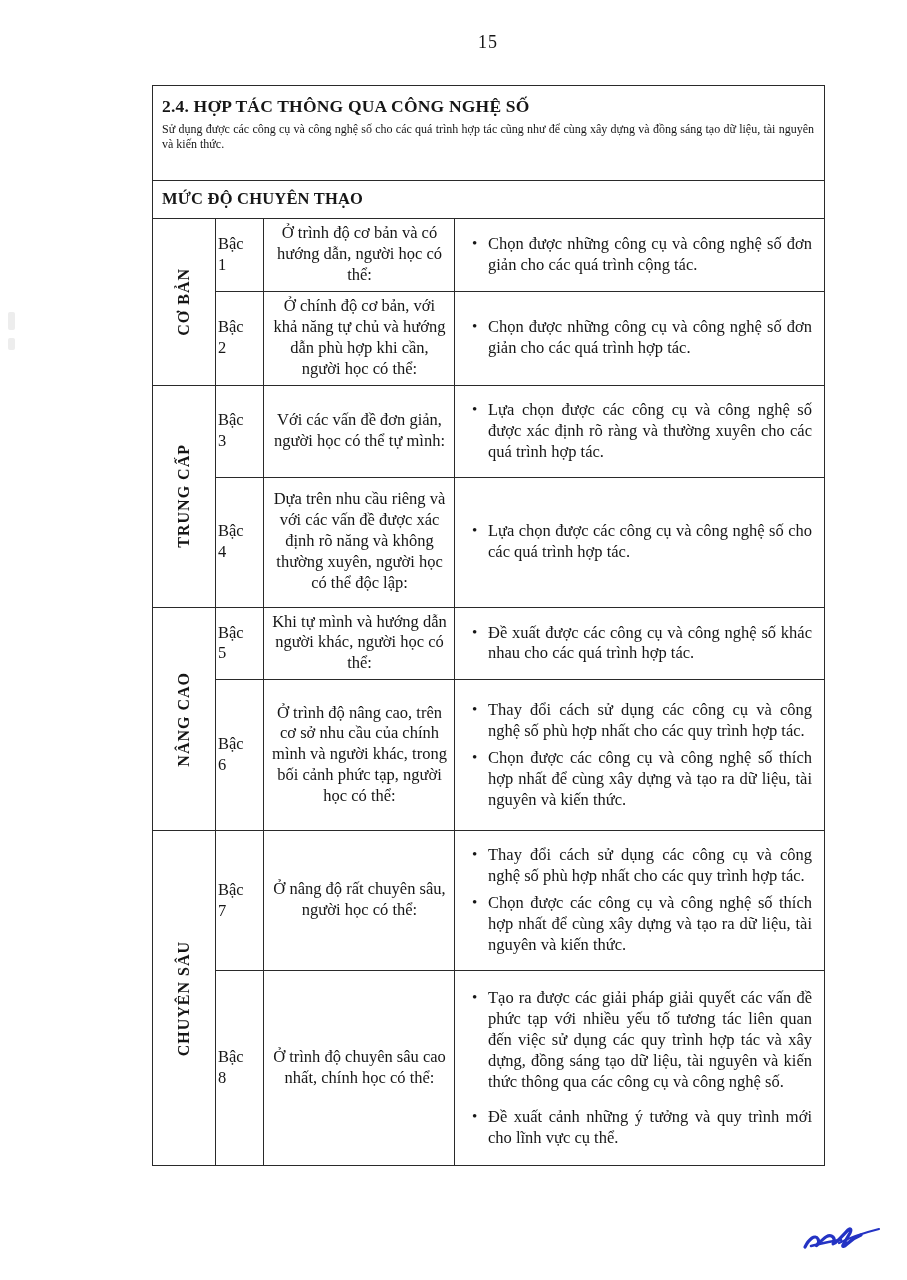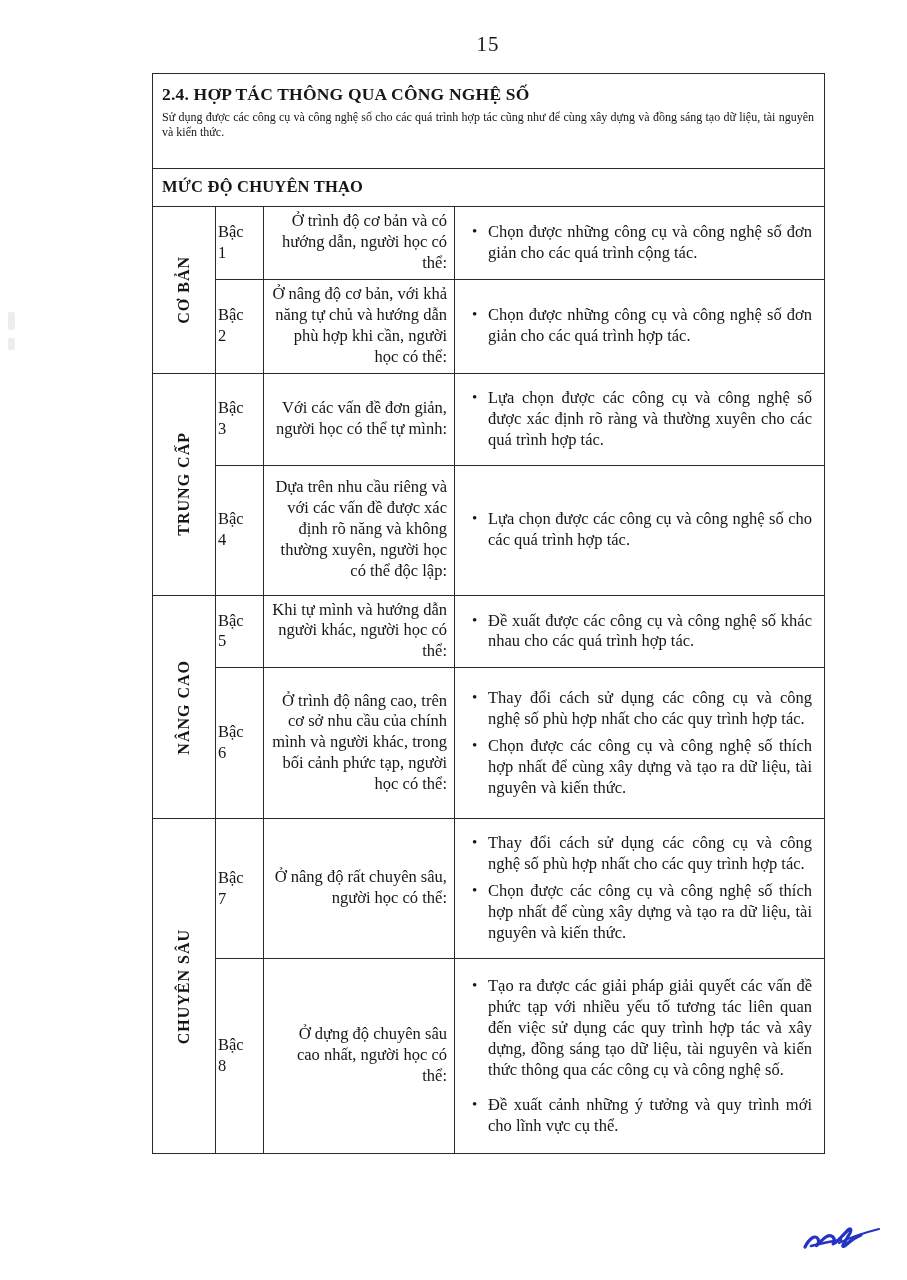--- a/index.html
+++ b/index.html
@@ -13,27 +13,27 @@
     color: #161616;
     overflow: hidden;
     margin: 0 auto;
   }
   .page-number {
     position: absolute;
     top: 32px;
     left: 152px;
     width: 672px;
     text-align: center;
-    font-size: 21px;
+    font-size: 18px;
     letter-spacing: 1px;
   }
   .doc-table-wrap {
     position: absolute;
     left: 152px;
-    top: 73px;
+    top: 85px;
     width: 673px;
   }
   table.doc-table {
     width: 100%;
     border-collapse: collapse;
     table-layout: fixed;
   }
   table.doc-table td {
     border: 1.6px solid #2a2a2a;
     vertical-align: middle;
@@ -68,21 +68,21 @@
     font-weight: bold;
     font-size: 16px;
     letter-spacing: 1px;
     white-space: nowrap;
   }
   td.level-cell {
     text-align: left;
     padding: 4px 2px;
   }
   .level-word, .level-num { display: block; }
-  td.desc-cell { padding: 4px 7px 5px 8px; text-align: right; }
+  td.desc-cell { padding: 4px 7px 5px 8px; text-align: center; }
   td.out-cell  { padding: 8px 10px 8px 8px; }
   ul.outcomes { list-style: none; }
   ul.outcomes li {
     display: flex;
     margin: 6px 0;
   }
   ul.outcomes li .bullet {
     flex: 0 0 16px;
     padding-left: 9px;
     box-sizing: content-box;
@@ -154,21 +154,21 @@
                 </li>
           </ul>
         </td>
       </tr>
 
       <tr style="height:80px;">
         <td class="level-cell">
           <span class="level-word">Bậc</span>
           <span class="level-num">2</span>
         </td>
-        <td class="desc-cell">Ở nâng độ cơ bản, với khả năng tự chủ và hướng dẫn phù hợp khi cần, người học có thể:</td>
+        <td class="desc-cell">Ở chính độ cơ bản, với khả năng tự chủ và hướng dẫn phù hợp khi cần, người học có thể:</td>
         <td class="out-cell">
           <ul class="outcomes">
             <li>
                   <span class="bullet">•</span>
                   <span class="li-text">Chọn được những công cụ và công nghệ số đơn giản cho các quá trình hợp tác.</span>
                 </li>
           </ul>
         </td>
       </tr>
 
@@ -267,21 +267,21 @@
                 </li>
           </ul>
         </td>
       </tr>
 
       <tr style="height:195px;">
         <td class="level-cell">
           <span class="level-word">Bậc</span>
           <span class="level-num">8</span>
         </td>
-        <td class="desc-cell">Ở dựng độ chuyên sâu cao nhất, người học có thể:</td>
+        <td class="desc-cell">Ở trình độ chuyên sâu cao nhất, chính học có thể:</td>
         <td class="out-cell">
           <ul class="outcomes">
             <li style="margin-bottom:14px;">
                   <span class="bullet">•</span>
                   <span class="li-text">Tạo ra được các giải pháp giải quyết các vấn đề phức tạp với nhiều yếu tố tương tác liên quan đến việc sử dụng các quy trình hợp tác và xây dựng, đồng sáng tạo dữ liệu, tài nguyên và kiến thức thông qua các công cụ và công nghệ số.</span>
                 </li>
             <li>
                   <span class="bullet">•</span>
                   <span class="li-text">Đề xuất cảnh những ý tưởng và quy trình mới cho lĩnh vực cụ thể.</span>
                 </li>

